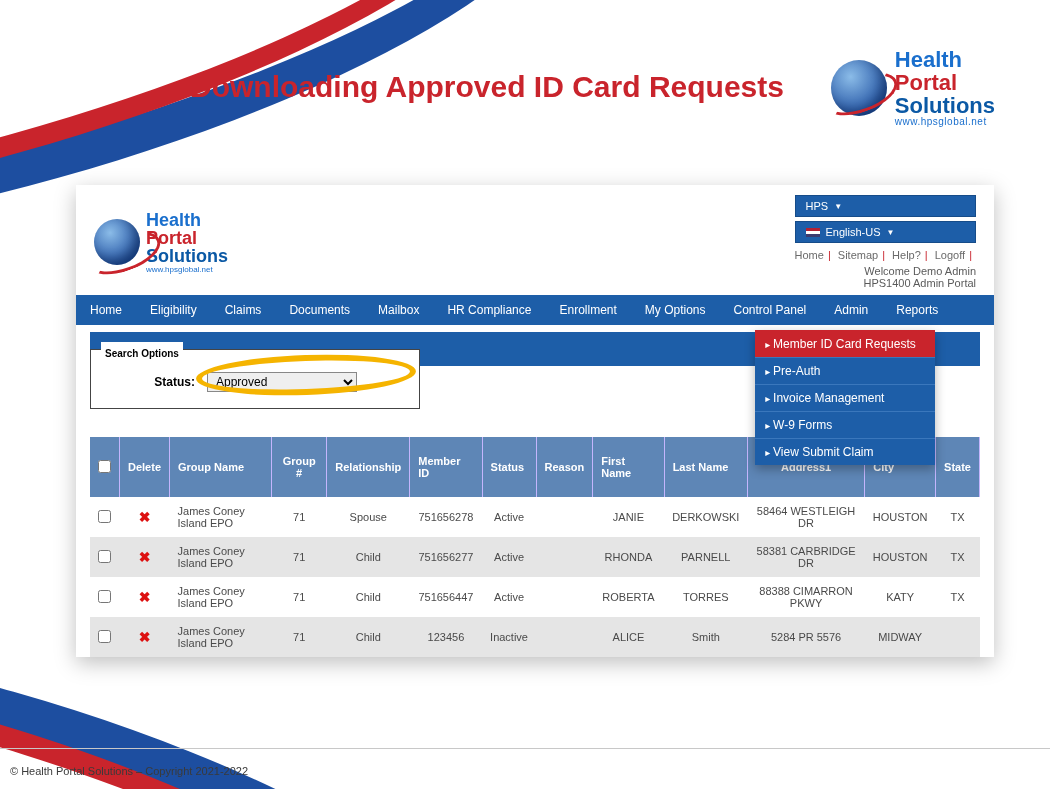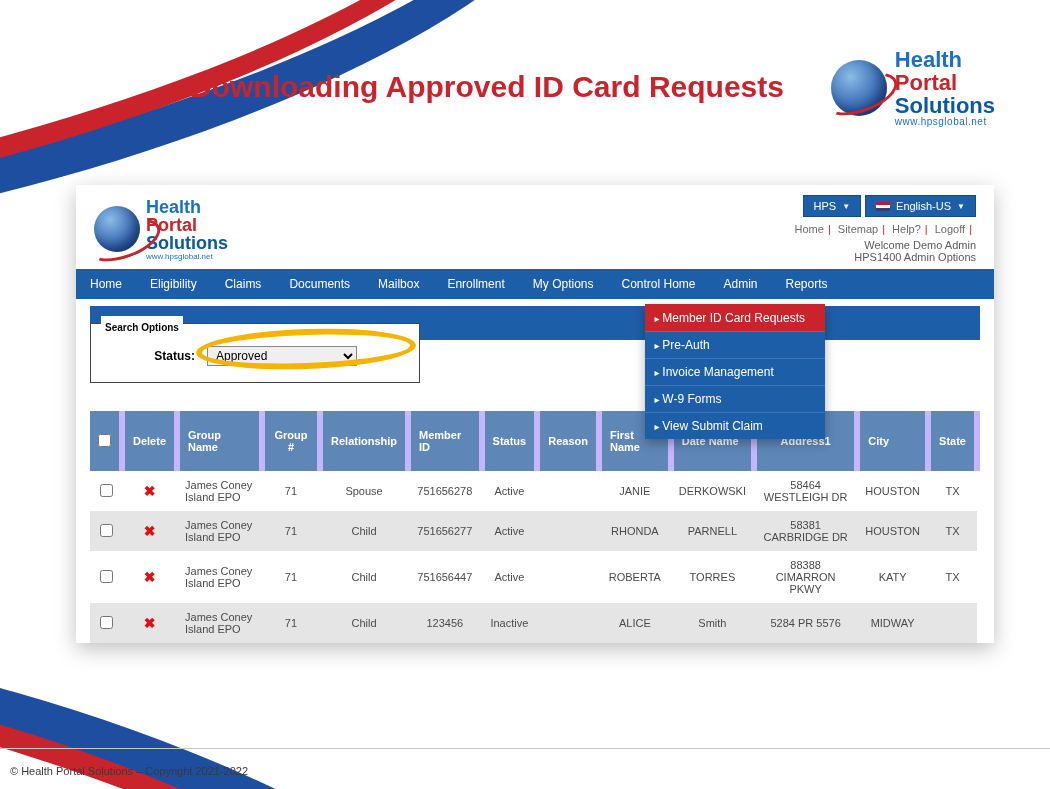--- a/index.html
+++ b/index.html
@@ -94,21 +94,21 @@
 
   
   .p-top { display:flex; justify-content:space-between; padding:10px 18px 6px 18px; }
   .p-logo { display:flex; gap:6px; align-items:center; }
   .p-logo .globe-icon { width:46px; height:46px; }
   .p-logo .pt1 { color:#1a6fcd; font-size:18px; font-weight:600; line-height:1;}
   .p-logo .pt2 { color:#c9242c; font-size:18px; font-weight:600; line-height:1;}
   .p-logo .pt3 { color:#0b59a5; font-size:18px; font-weight:600; line-height:1;}
   .p-logo .pt4 { color:#1a6fcd; font-size:8px; }
   .p-right { text-align:right; font-size:11px; color:#5a5a5a; }
-  .lang-chips { display:flex; gap:4px; justify-content:flex-end; margin-bottom:6px;}
+  .lang-chips { display:flex; gap:4px; justify-content:flex-end; margin-bottom:6px;flex-direction:column;}
   .chip {
     background:#1d5ea8; color:#fff; font-size:11px;
     padding:4px 10px; display:flex; align-items:center; gap:6px;
     border:1px solid #164c89;
   }
   .chip::after { content:"▼"; font-size:8px; }
   .flag { display:inline-block; width:14px; height:9px; background:linear-gradient(#b22234 0 33%,#fff 33% 66%,#3c3b6e 66%);}
   .util-links a { color:#6a6a6a; text-decoration:none; }
   .util-links { margin-bottom:2px; }
   .util-links .sep { color:#c9242c; margin:0 4px; }
@@ -184,21 +184,21 @@
     border-radius:50%;
     pointer-events:none;
     transform:rotate(-2deg);
   }
 
   
   .tbl-wrap { margin:28px 14px 0 14px; overflow:hidden; }
   table { border-collapse:collapse; width:100%; font-size:11px; }
   thead th {
     background:#5e86b6; color:#fff; font-weight:700;
-    padding:18px 8px; text-align:left; border-right:6px solid #c4b5fd;
+    padding:18px 8px; text-align:left; border-right:1px solid #c4b5fd;
     vertical-align:middle;
   }
   thead th.center { text-align:center; }
   tbody td {
     padding:8px 8px; color:#4a4a4a;
     border-bottom:0;
   }
   tbody tr:nth-child(even) td { background:#e5e5e5; }
   tbody tr:nth-child(odd) td  { background:#fff; }
   .chk { text-align:center; }
@@ -263,33 +263,34 @@
             <span>English-US</span>
           </span>
       </div>
       <div class="util-links">
         <a href="#">Home</a><span class="sep">|</span>
         <a href="#">Sitemap</a><span class="sep">|</span>
         <a href="#">Help?</a><span class="sep">|</span>
         <a href="#">Logoff</a><span class="sep">|</span>
       </div>
       <div class="welcome">Welcome Demo Admin</div>
-      <div>HPS1400 Admin Options</div>
+      <div>HPS1400 Admin Portal</div>
     </div>
   </div>
 
   <div class="p-nav">
     <a href="#">Home</a>
     <a href="#">Eligibility</a>
     <a href="#">Claims</a>
     <a href="#">Documents</a>
     <a href="#">Mailbox</a>
+    <a href="#">HR Compliance</a>
     <a href="#">Enrollment</a>
     <a href="#">My Options</a>
-    <a href="#">Control Home</a>
+    <a href="#">Control Panel</a>
     <span class="nav-wrap">
       <a href="#">Admin</a>
       <div class="submenu">
         <div class="sm-item active">Member ID Card Requests</div>
         <div class="sm-item">Pre-Auth</div>
         <div class="sm-item">Invoice Management</div>
         <div class="sm-item">W-9 Forms</div>
         <div class="sm-item">View Submit Claim</div>
       </div>
     </span>
@@ -315,21 +316,21 @@
         <tr>
           <th class="center"><input type="checkbox" style=""></th>
           <th>Delete</th>
           <th>Group Name</th>
           <th class="center">Group #</th>
           <th>Relationship</th>
           <th>Member ID</th>
           <th>Status</th>
           <th>Reason</th>
           <th>First Name</th>
-          <th>Date Name</th>
+          <th>Last Name</th>
           <th class="center">Address1</th>
           <th>City</th>
           <th>State</th>
         </tr>
       </thead>
       <tbody id="tbody">
           <tr>
             <td class="chk"><input type="checkbox" style=""></td>
             <td class="del">✖</td>
             <td>James Coney Island EPO</td>

